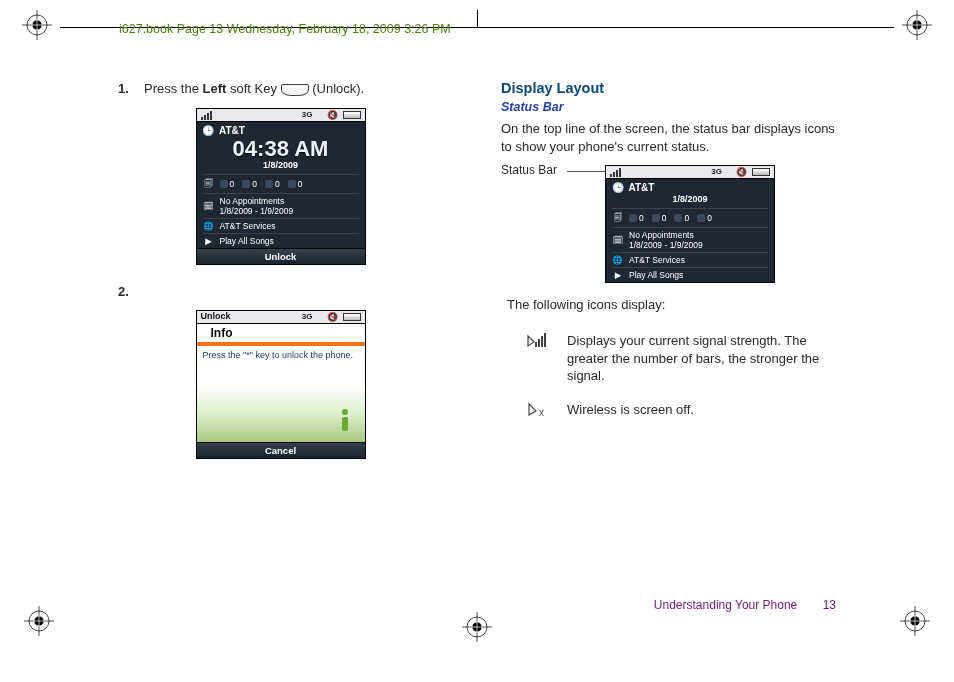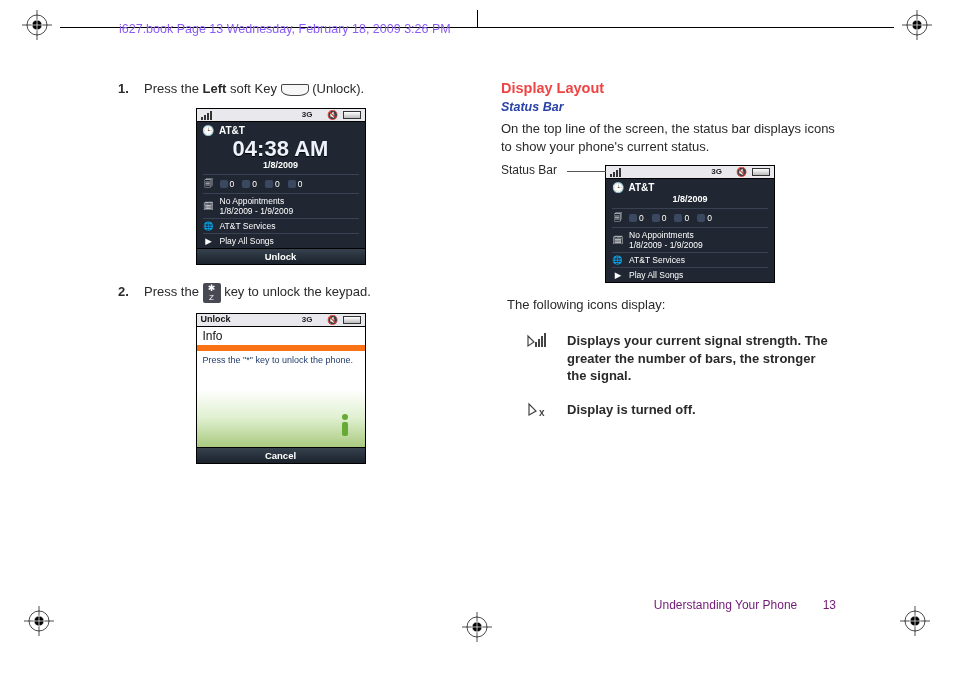--- a/index.html
+++ b/index.html
@@ -17,21 +17,21 @@
   .crop-tl { left: 22px; top: 10px; }
   .crop-tr { right: 22px; top: 10px; }
   .hairline { position:absolute; background:#000; }
   .hl-top { top:27px; left:60px; right:60px; height:1px; }
   .tick-top { position:absolute; top:10px; left:50%; width:1px; height:17px; background:#000;}
   .book-header {
     position: absolute;
     top: 20px;
     left: 115px;
     font-size: 12.5px;
-    color: #8b5cf6;
+    color: #4d7c0f;
     padding: 2px 4px;
   }
   .page {
     position: absolute;
     top: 80px;
     left: 108px;
     right: 108px;
     bottom: 60px;
     display: flex;
     gap: 48px;
@@ -65,35 +65,35 @@
   .bigtime { text-align:center; font-weight:900; font-size:22px; letter-spacing:0; color:#eef2fb; text-shadow:0 1px 1px #000; line-height:22px; margin-top:2px;}
   .bigdate { text-align:center; font-size:9px; font-weight:bold; margin-bottom:4px;}
   .row { display:flex; align-items:center; gap:5px; border-top:1px solid #3a4152; padding:2px 0; font-size:8.5px;}
   .row .ric { width:12px; text-align:center;}
   .counts{ display:flex; gap:8px;}
   .counts span{ display:flex; align-items:center; gap:2px;}
   .dot{ width:8px;height:8px; background:#3a4860; border-radius:2px;}
   .softbar { display:flex; justify-content:space-between; background:linear-gradient(#36424e,#1a222c); color:#fff; font-size:9.5px; font-weight:bold; padding:2px 10px; border-top:1px solid #000;}
   .softbar.center{ justify-content:center;}
   .p-info { background:#fff; }
-  .info-h { font-weight:normal; font-size:12px; padding:2px 6px; border-bottom:6px solid #f97316; color:#111;}
+  .info-h { font-weight:bold; font-size:12px; padding:2px 14px; border-bottom:4px solid #f97316; color:#111;}
   .info-body { position:relative; height:96px; background:linear-gradient(#ffffff 0%, #ffffff 40%, #dff0cf 70%, #a9c97f 100%);}
   .info-msg { font-size:9px; color:#233d6b; padding:4px 6px;}
   .info-i { position:absolute; right:10px; bottom:8px; width:20px; height:26px;}
   .info-i svg{width:100%;height:100%;}
   
-  .h1 { color:#ef4444; font-weight:900; font-size:14.5px; margin-bottom:4px;}
+  .h1 { color:#0c4a6e; font-weight:900; font-size:14.5px; margin-bottom:4px;}
   .h2 { color:#2a43a8; font-style:italic; font-weight:bold; font-size:12.5px; margin-bottom:6px;}
   .para { line-height:1.35; margin-bottom:10px; margin-left:0;}
   .callout-wrap { position:relative; margin:4px 0 14px 46px;}
   .callout-label { position:absolute; left:-46px; top:-2px; font-size:12px; }
   .callout-line { position:absolute; left:20px; top:6px; width:84px; height:1px; background:#555;}
   .callout-line::after{content:""; position:absolute; right:-1px; top:-3px; width:1px; height:7px; background:#555;}
   .icons-intro{ margin:2px 0 20px 6px;}
-  .iconrow { display:flex; align-items:flex-start; gap:20px; margin:10px 0 16px 24px; line-height:1.35;font-weight:bold;}
+  .iconrow { display:flex; align-items:flex-start; gap:20px; margin:10px 0 16px 24px; line-height:1.35;}
   .iconrow .ico{ width:22px; flex-shrink:0; text-align:center;}
   .iconrow .txt{ flex:1; padding-right:8px;}
   .footer { position:absolute; bottom:70px; right:118px; font-size:12px; color:#701a75;}
   .footer .sec{ margin-right:22px;}
   
   .target{ width:30px; height:30px;}
   
   .cross-center-top{position:absolute; left:50%; top:612px; transform:translateX(-50%);}
   .cross-left{position:absolute; left:24px; top:606px;}
   .cross-right{position:absolute; right:24px; top:606px;}
@@ -196,23 +196,20 @@
             </div>
         </div>
         <div class="softbar center">
             <span>Unlock</span>
           </div>
       </div>
     </div>
 
     <div class="step">
       <div class="num">2.</div>
-      <div class="txt">
-        <span>Press the </span><span class="star-icon"></span><span> key to unlock the keypad.</span>
-      </div>
     </div>
 
     <div class="shot-wrap">
       <div class="phone">
         <div class="p-status">
           <span style="position:absolute;left:4px;top:0;font-size:9px;font-weight:bold;color:#111">Unlock</span>
           <span class="threeg">3G</span>
           <span class="spk">🔇</span>
           <span class="batt"></span>
         </div>
@@ -314,21 +311,21 @@
       <div class="txt">Displays your current signal strength. The greater the number of bars, the stronger the signal.</div>
     </div>
 
     <div class="iconrow">
       <div class="ico">
         <svg viewBox="0 0 22 20" width="22" height="20">
             <path d="M4 14 L4 3 L11 10 L4 14 Z" fill="none" stroke="#444" stroke-width="1.2"></path>
             <text x="14" y="15" font-size="10" fill="#444" font-family="Arial">x</text>
           </svg>
       </div>
-      <div class="txt">Display is turned off.</div>
+      <div class="txt">Wireless is screen off.</div>
     </div>
   </div>
 </div>
 
 <div class="footer">
   <span class="sec">Understanding Your Phone</span>
   <span>13</span>
 </div>
 
 <div class="cross-left">

